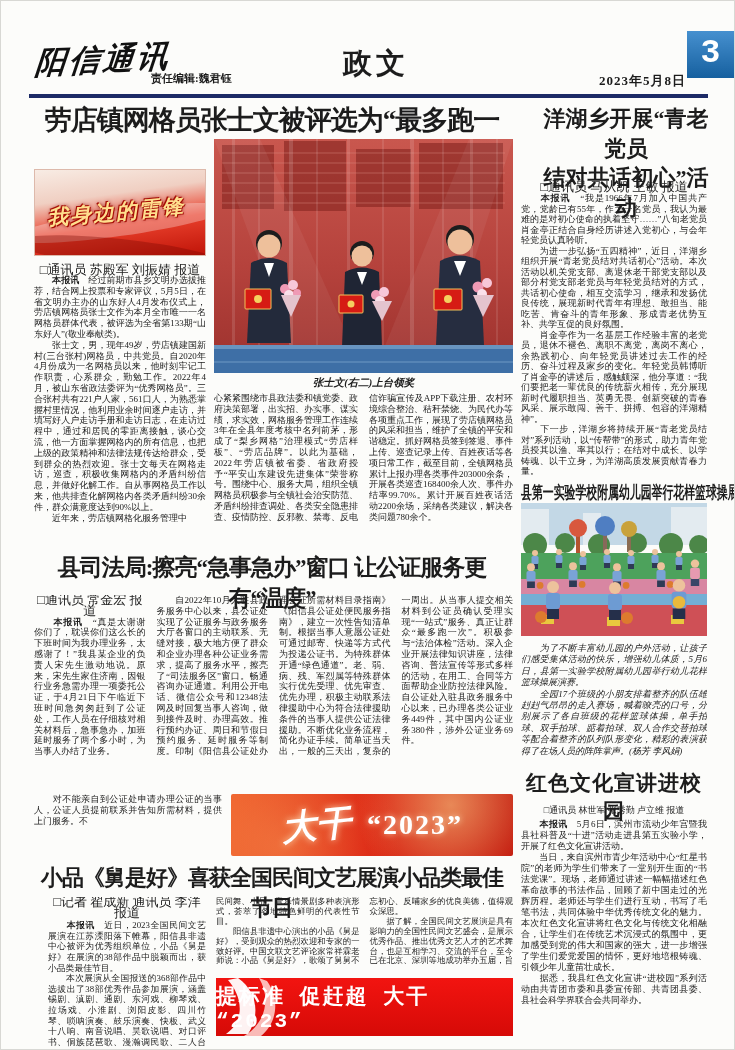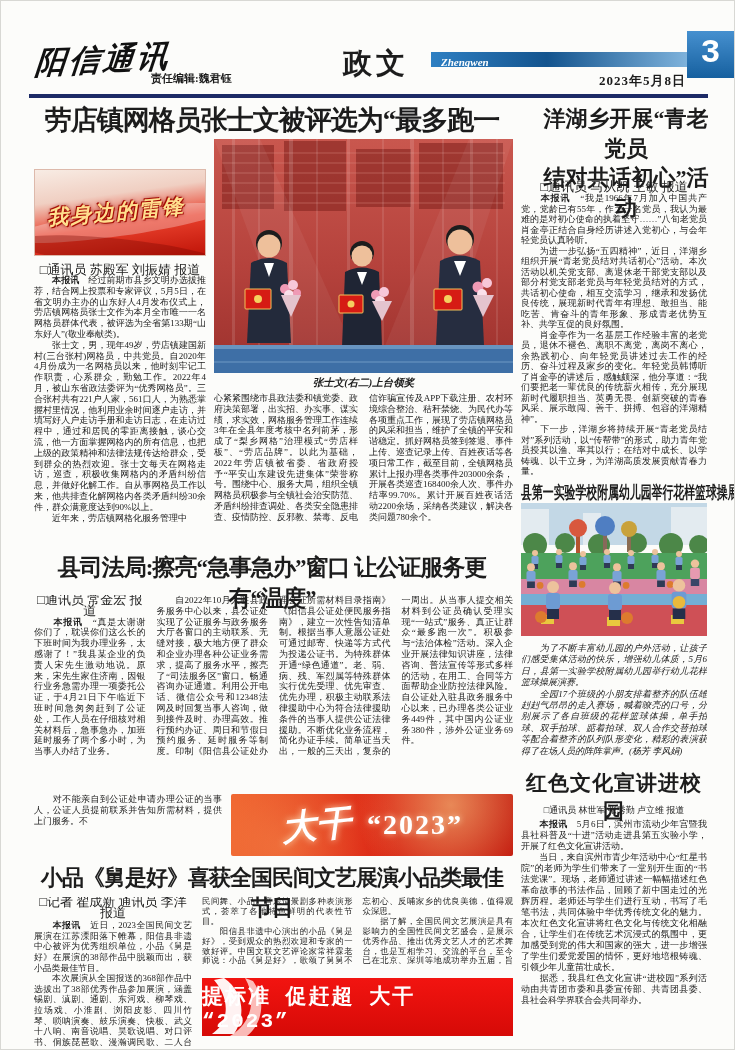--- a/index.html
+++ b/index.html
@@ -61,21 +61,21 @@
                  linear-gradient(100deg,#ee5a28 0%,#dc2110 48%,#bf0c05 100%);
       display:flex;align-items:center;justify-content:center;gap:16px;}
   .dagan-script{font-size:35px;font-weight:900;font-style:italic;color:#fff;
       transform:rotate(-6deg);text-shadow:0 0 7px rgba(255,240,200,.9);}
   .dagan-year{font-size:28px;font-weight:900;color:#fff;letter-spacing:2px;
       text-shadow:0 0 6px rgba(255,240,200,.8);}
 
   
   #a5-title{left:30px;top:862px;width:482px;text-align:center;font-size:22px;letter-spacing:-1px;}
   #a5-row{left:33px;top:896px;width:479px;height:150px;display:flex;gap:10px;}
-  .a5-left{width:158px;font-size:8.8px;line-height:10.6px;text-align:justify;overflow:hidden;}
+  .a5-left{width:158px;font-size:8.8px;line-height:10.6px;text-align:justify;overflow:hidden;margin-left:14px;}
   .a5-left .byline{margin-bottom:2px;}
   .a5-right{flex:1;display:flex;flex-direction:column;}
   .a5-cols{height:78px;column-count:2;column-gap:10px;font-size:8.4px;line-height:9.9px;
            text-align:justify;overflow:hidden;}
   .banner-bottom{margin-top:3px;height:58px;position:relative;overflow:hidden;
       background:linear-gradient(180deg,#f21410,#d60a07);
       display:flex;align-items:center;justify-content:center;}
   .banner-bottom svg{position:absolute;left:4px;top:0;}
   .bottom-banner-text{position:relative;font-size:21px;font-weight:900;color:#fff;
       letter-spacing:2px;z-index:2;}
@@ -94,23 +94,20 @@
 </style>
 </head>
 <body>
 
 <div class="page">
 
   <header id="hdr" class="abs">
     <div class="logo">阳信通讯</div>
     <div class="editor">责任编辑:魏君钰</div>
     <div class="section sans">政文</div>
-    <div class="strip">
-      <span>Zhengwen</span>
-    </div>
     <div class="date">2023年5月8日</div>
   </header>
   <div class="pagenum abs sans">3</div>
   <div class="hdr-rule abs"></div>
 
   <h1 id="a1-title" class="abs">劳店镇网格员张士文被评选为“最多跑一次”</h1>
 
   <div id="ribbon" class="abs">
     <span class="ribbon-text">我身边的雷锋</span>
   </div>

